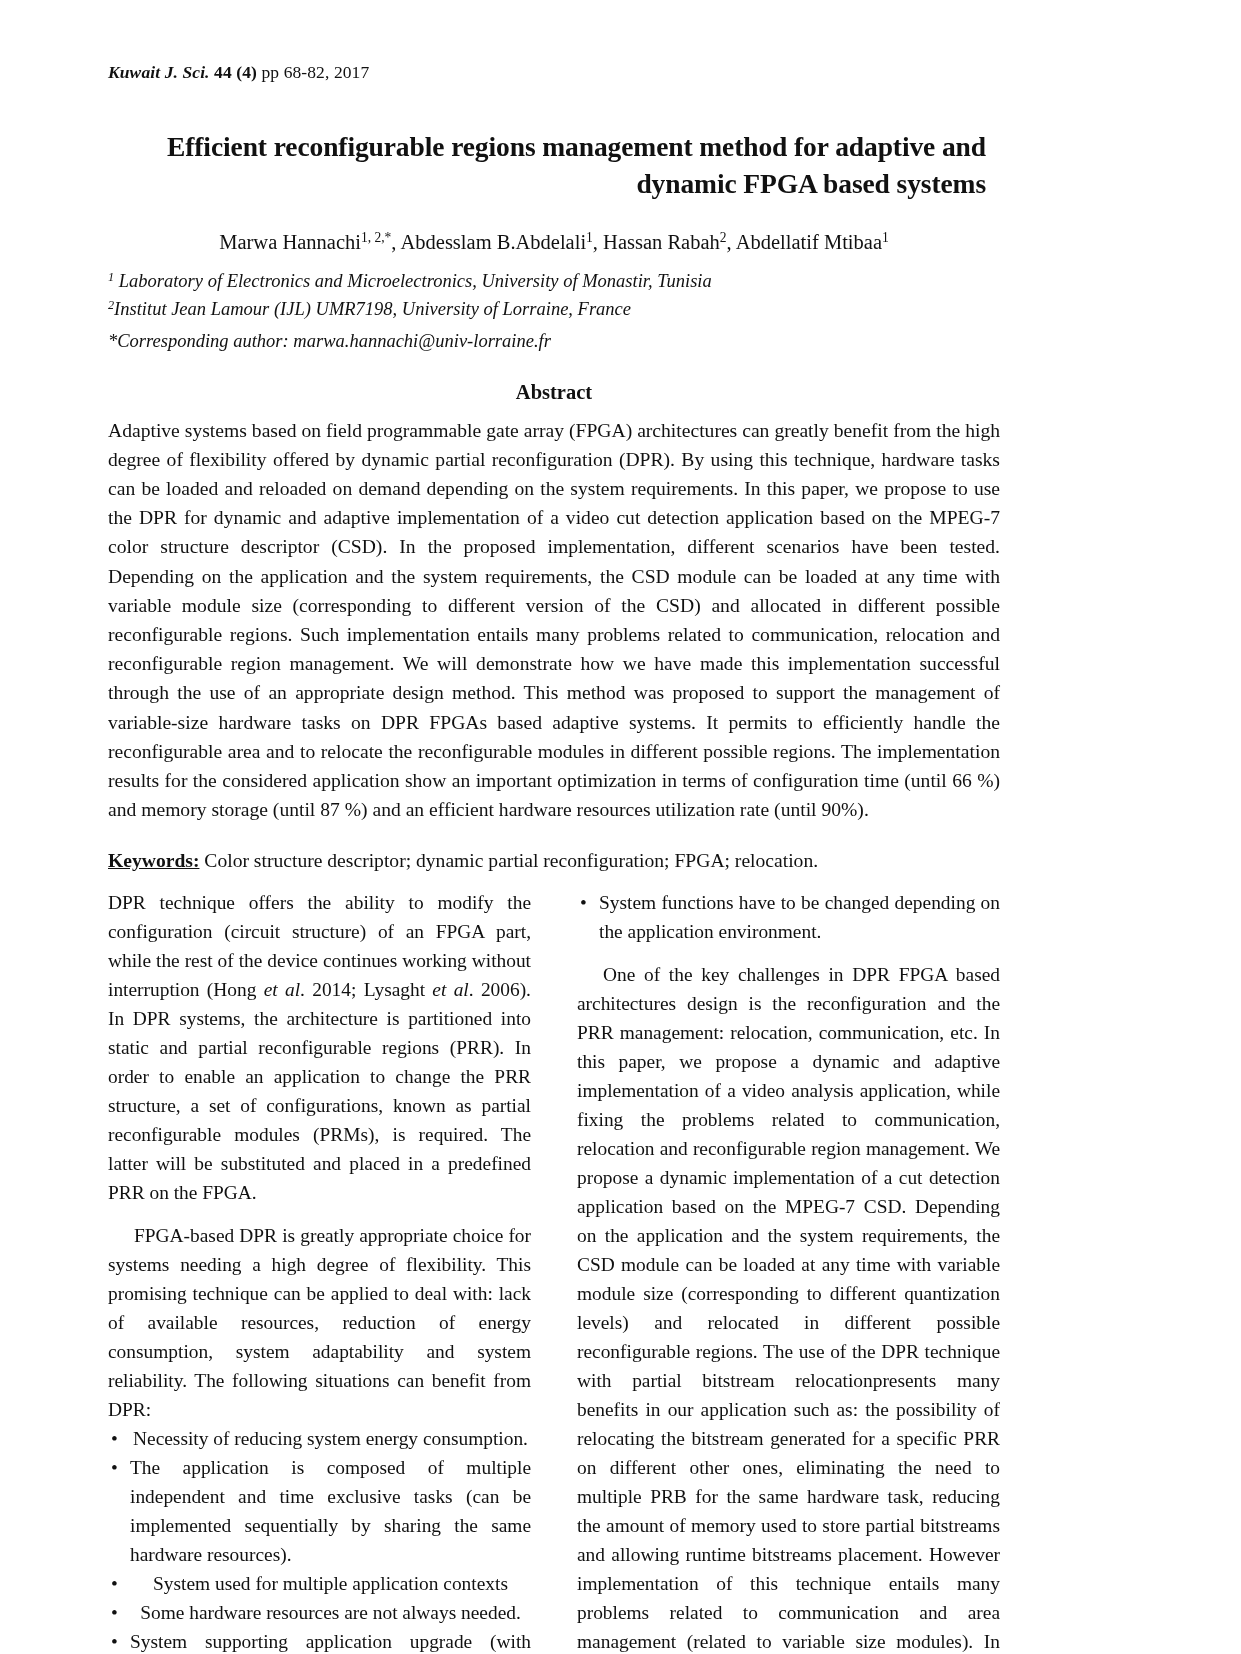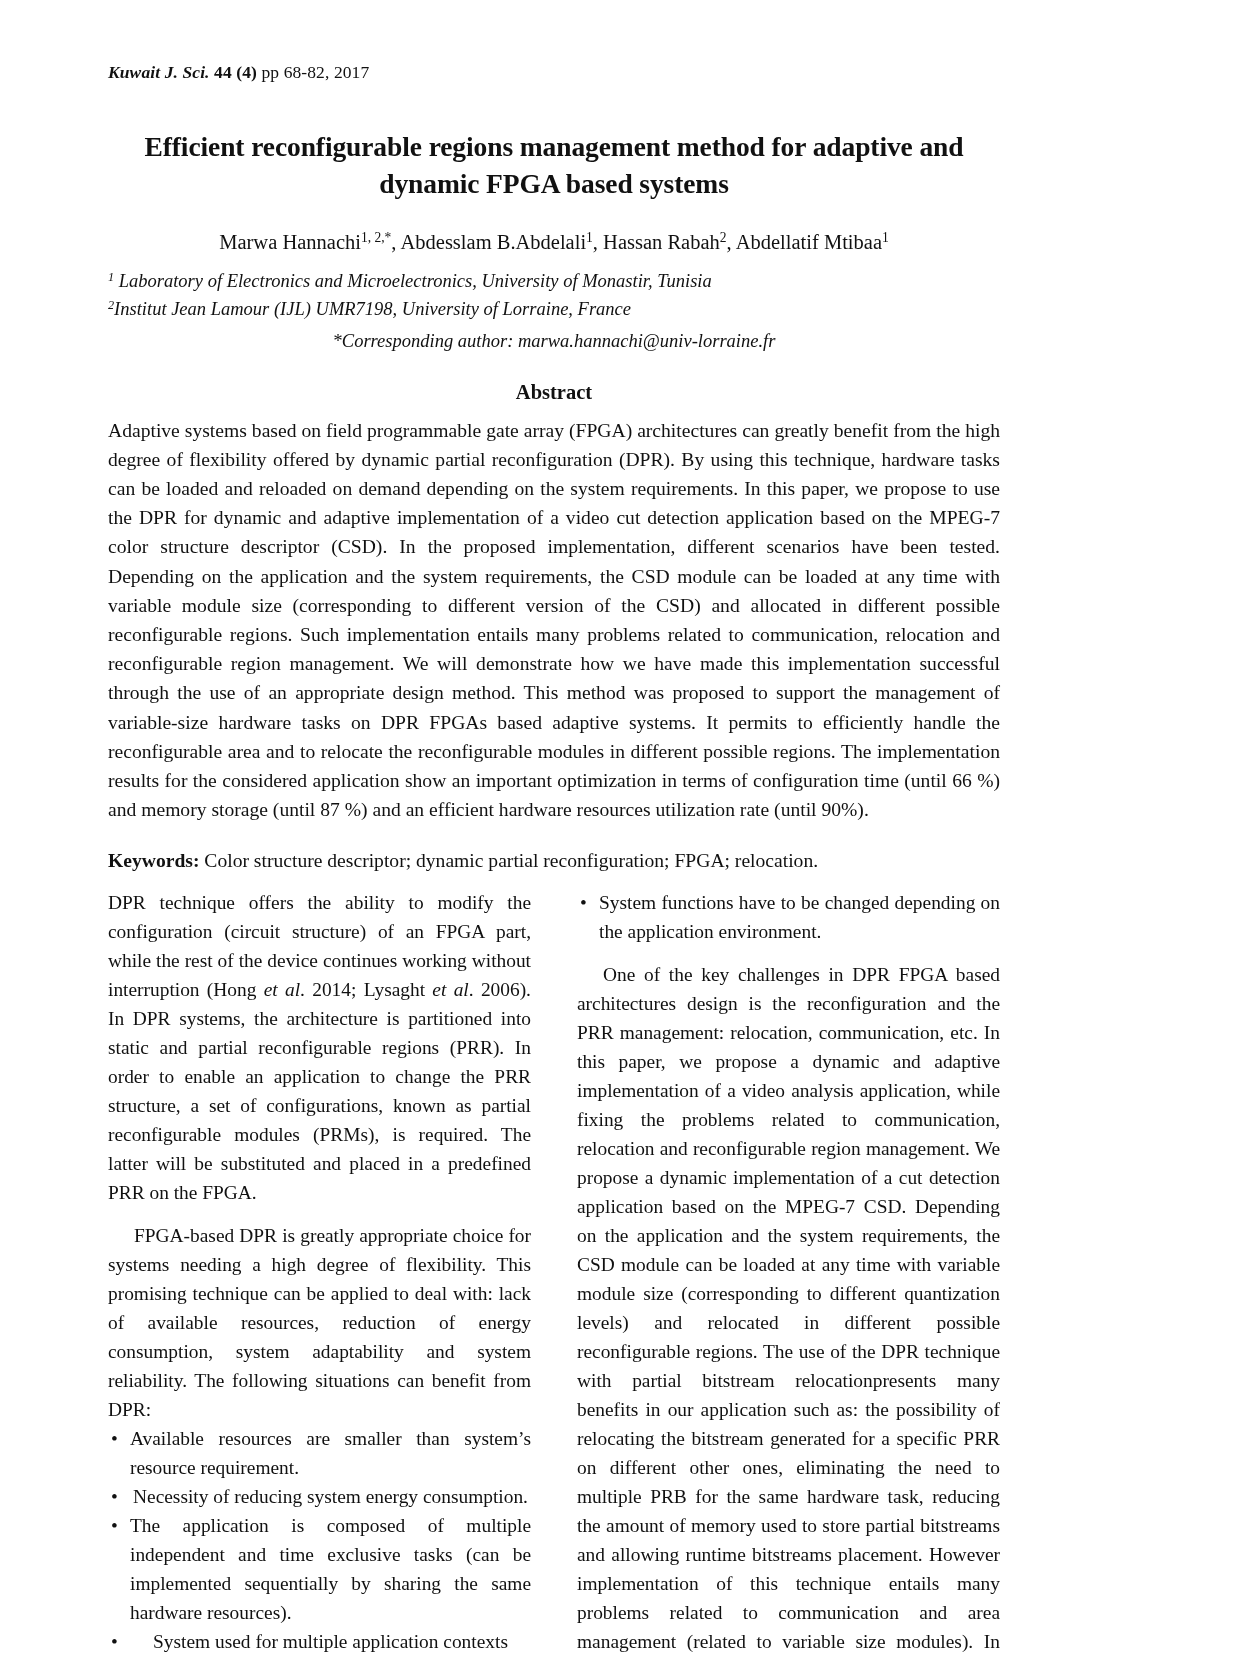--- a/index.html
+++ b/index.html
@@ -32,21 +32,21 @@
   .running-head .jname {
     font-style: italic;
     font-weight: bold;
   }
   .running-head .vol {
     font-weight: bold;
   }
 
   
   .title {
-    text-align: center;
+    text-align: right;
     font-size: 27.5px;
     font-weight: bold;
     line-height: 1.34;
     letter-spacing: -0.1px;
     margin: 0 14px 26px 14px;
   }
 
   
   .authors {
     text-align: center;
@@ -59,21 +59,21 @@
     vertical-align: 0.52em;
     line-height: 0;
   }
   .affil {
     text-align: left;
     font-style: italic;
     font-size: 18.5px;
     line-height: 1.52;
   }
   .corr {
-    text-align: center;
+    text-align: left;
     font-style: italic;
     font-size: 18.5px;
     line-height: 1.52;
     margin-top: 3px;
   }
 
   
   .abstract-head {
     text-align: center;
     font-weight: bold;
@@ -86,21 +86,21 @@
     text-justify: inter-word;
     font-size: 19.6px;
     line-height: 1.49;
     hyphens: none;
   }
   .keywords {
     font-size: 19.6px;
     line-height: 1.49;
     margin-top: 22px;
   }
-  .keywords b { font-weight: bold; }
+  .keywords b { font-weight: bold; text-decoration: underline; }
 
   
   .section-head {
     font-weight: bold;
     font-size: 20.5px;
     margin-top: 25px;
     margin-bottom: 11px;
   }
 
   
@@ -179,21 +179,20 @@
 
 
   <div class="columns">
 
     <div class="col">
       <p><span>DPR technique offers the ability to modify the configuration (circuit structure) of an FPGA part, while the rest of the device continues working without interruption (Hong </span><span class="it">et al</span><span>. 2014; Lysaght </span><span class="it">et al</span><span>. 2006). In DPR systems, the architecture is partitioned into static and partial reconfigurable regions (PRR). In order to enable an application to change the PRR structure, a set of configurations, known as partial reconfigurable modules (PRMs), is required. The latter will be substituted and placed in a predefined PRR on the FPGA.</span></p>
 
       <p class="indent">FPGA-based DPR is greatly appropriate choice for systems needing a high degree of flexibility. This promising technique can be applied to deal with: lack of available resources, reduction of energy consumption, system adaptability and system reliability. The following situations can benefit from DPR:</p>
 
       <ul class="bullets">
-        <li class="just">Available resources are smaller than system’s resource requirement.</li>
         <li>Necessity of reducing system energy consumption.</li>
         <li class="just">The application is composed of multiple independent and time exclusive tasks (can be implemented sequentially by sharing the same hardware resources).</li>
         <li>System used for multiple application contexts</li>
         <li>Some hardware resources are not always needed.</li>
         <li class="just">System supporting application upgrade (with improved or updated versions).</li>
       </ul>
     </div>
 
     <div class="col">
       <ul class="bullets">

